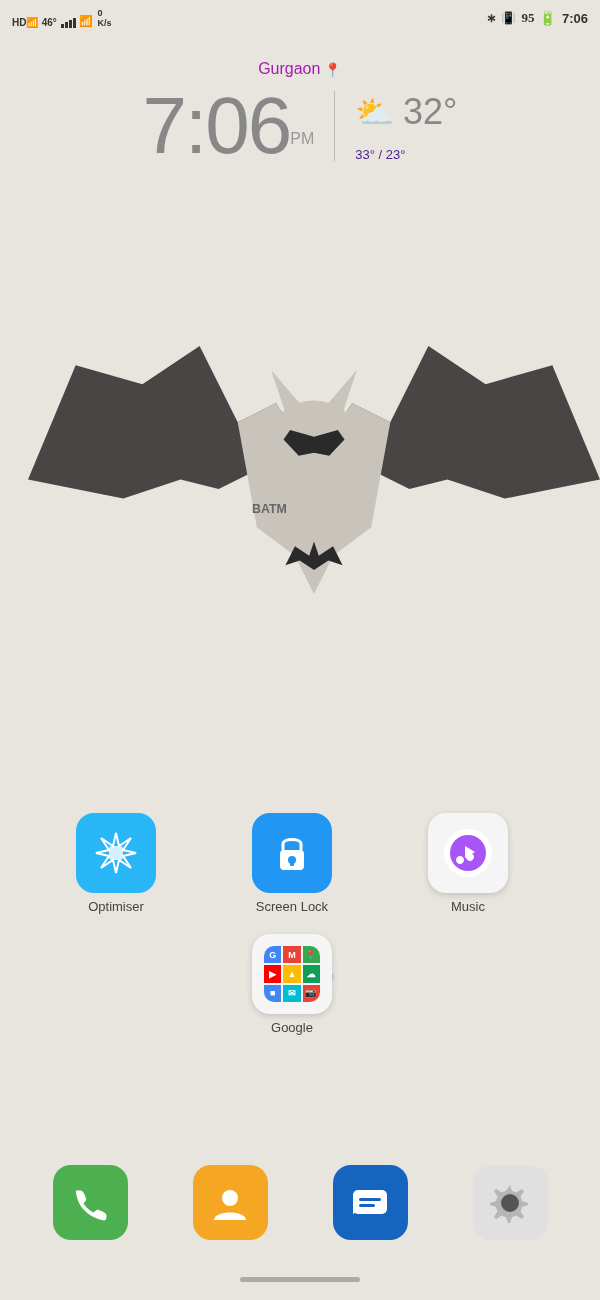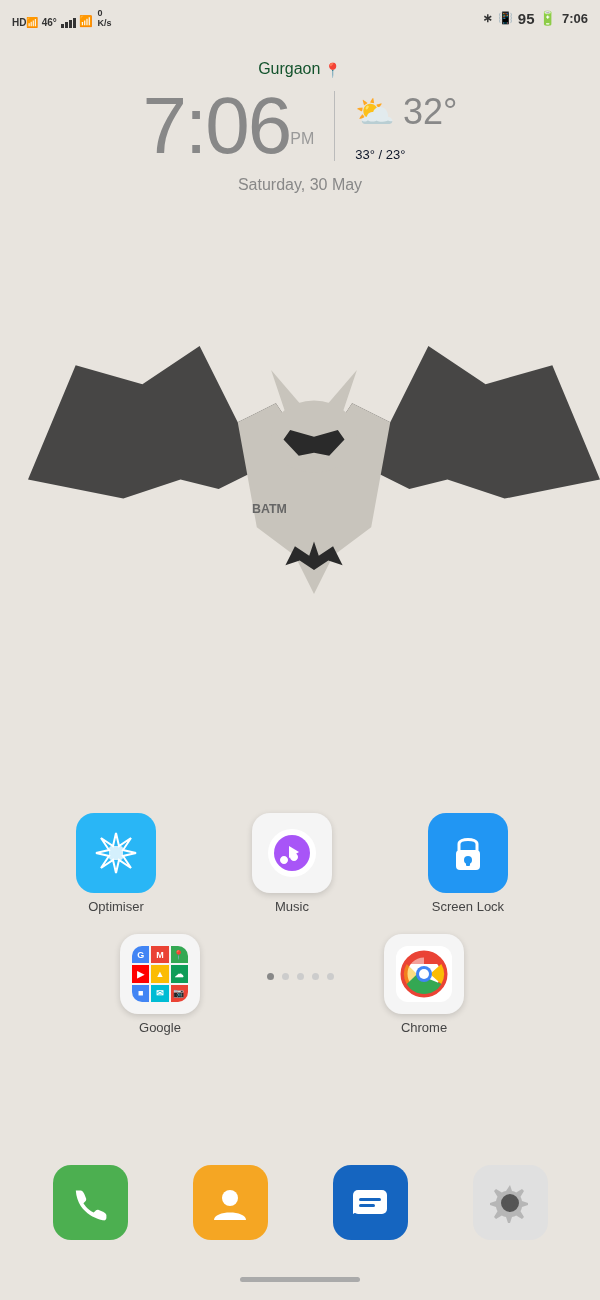--- a/index.html
+++ b/index.html
@@ -45,21 +45,21 @@
 
     
     .clock-area {
       position: absolute;
       top: 60px;
       width: 100%;
       text-align: center;
     }
     .location {
       font-size: 16px;
-      color: #14532d;
+      color: #a21caf;
       display: flex;
       align-items: flex-end;
       justify-content: center;
       gap: 4px;
       margin-bottom: 8px;
     }
     .clock-weather {
       display: flex;
       align-items: center;
       justify-content: center;
@@ -94,21 +94,21 @@
     .weather-icon-area {
       font-size: 32px;
     }
     .temp-main {
       font-size: 36px;
       color: #888;
       font-weight: 200;
     }
     .temp-range {
       font-size: 13px;
-      color: #0f172a;
+      color: #4c1d95;
       margin-top: 14px;
     }
     .date-text {
       font-size: 16px;
       color: #888;
       margin-top: 10px;
       font-weight: 300;
     }
 
     
@@ -256,21 +256,21 @@
       <div class="bar" style="height:6px;"></div>
       <div class="bar" style="height:8px;"></div>
       <div class="bar" style="height:10px;"></div>
     </div>
     <span>📶</span>
     <span style="font-size:9px;">0<br>K/s</span>
   </div>
   <div class="status-right">
     <span>∗</span>
     <span>📳</span>
-    <span style="font-size:15px;">95</span>
+    <span style="font-size:13px;font-family:Liberation Serif, serif;">95</span>
     <span style="font-size:14px;">🔋</span>
     <span style="font-size:13px;font-weight:bold;">7:06</span>
   </div>
 </div>
 
 <div class="clock-area">
   <div class="location">
     <span>Gurgaon</span>
     <span style="font-size:14px;">📍</span>
   </div>
@@ -281,21 +281,20 @@
     </div>
     <div class="divider-v"></div>
     <div class="weather-info">
       <div class="weather-top">
         <div class="weather-icon-area">⛅</div>
         <span class="temp-main">32°</span>
       </div>
       <div class="temp-range">33° / 23°</div>
     </div>
   </div>
-  <div class="date-text">Saturday, 30 May</div>
 </div>
 
 <div class="batman-area">
   <svg class="batman-svg" viewBox="0 0 600 380" xmlns="http://www.w3.org/2000/svg">
 
     <path d="M0 200 L50 80 L120 100 L180 60 L220 140 L260 120 L300 180 L270 200 L240 190 L200 210 L160 200 L100 220 L50 210 Z" fill="#2a2a2a" opacity="0.85"></path>
 
     <path d="M600 200 L550 80 L480 100 L420 60 L380 140 L340 120 L300 180 L330 200 L360 190 L400 210 L440 200 L500 220 L550 210 Z" fill="#2a2a2a" opacity="0.85"></path>
 
     <path d="M220 140 L260 120 L300 180 L340 120 L380 140 L360 250 L320 280 L300 320 L280 280 L240 250 Z" fill="#c8c4bc"></path>
@@ -325,45 +324,45 @@
   <div class="app-row">
 
     <div class="app-item">
       <div class="app-icon icon-optimiser">
         <svg width="50" height="50" viewBox="0 0 50 50">
             <path d="M25 5 L28 18 L40 10 L32 22 L45 25 L32 28 L40 40 L28 32 L25 45 L22 32 L10 40 L18 28 L5 25 L18 22 L10 10 L22 18 Z" fill="none" stroke="white" stroke-width="2"></path>
             <rect x="18" y="18" width="14" height="14" rx="3" fill="white" opacity="0.8"></rect>
           </svg>
       </div>
       <span class="app-label">Optimiser</span>
+    </div>
+
+    <div class="app-item">
+      <div class="app-icon icon-screen-lock">
+        <svg width="50" height="50" viewBox="0 0 50 50">
+          <rect x="13" y="22" width="24" height="20" rx="4" fill="white"></rect>
+          <path d="M16 22 L16 16 C16 10 34 10 34 16 L34 22" fill="none" stroke="white" stroke-width="3" stroke-linecap="round"></path>
+          <circle cx="25" cy="32" r="4" fill="#2196f3"></circle>
+          <rect x="23" y="33" width="4" height="5" rx="1" fill="#2196f3"></rect>
+        </svg>
+      </div>
+      <span class="app-label">Screen Lock</span>
     </div>
 
     <div class="app-item">
       <div class="app-icon icon-music" style="box-shadow:0 2px 6px rgba(0,0,0,0.15);">
         <svg width="50" height="50" viewBox="0 0 50 50">
           <circle cx="25" cy="25" r="24" fill="white"></circle>
           <circle cx="25" cy="25" r="18" fill="#a855f7"></circle>
           <path d="M22 18 L22 30 L32 24 Z" fill="white"></path>
           <path d="M21 32 C21 34.2 19.2 36 17 36 C14.8 36 13 34.2 13 32 C13 29.8 14.8 28 17 28 C19.2 28 21 29.8 21 32 Z" fill="white"></path>
           <path d="M31 29 C31 31.2 29.2 33 27 33 C24.8 33 23 31.2 23 29 C23 26.8 24.8 25 27 25 C29.2 25 31 26.8 31 29 Z" fill="white"></path>
         </svg>
       </div>
       <span class="app-label">Music</span>
-    </div>
-
-    <div class="app-item">
-      <div class="app-icon icon-screen-lock">
-        <svg width="50" height="50" viewBox="0 0 50 50">
-          <rect x="13" y="22" width="24" height="20" rx="4" fill="white"></rect>
-          <path d="M16 22 L16 16 C16 10 34 10 34 16 L34 22" fill="none" stroke="white" stroke-width="3" stroke-linecap="round"></path>
-          <circle cx="25" cy="32" r="4" fill="#2196f3"></circle>
-          <rect x="23" y="33" width="4" height="5" rx="1" fill="#2196f3"></rect>
-        </svg>
-      </div>
-      <span class="app-label">Screen Lock</span>
     </div>
 
   </div>
 
   <div class="app-row" style="margin-top:10px;">
 
     <div class="app-item">
       <div class="app-icon icon-google" style="box-shadow:0 2px 6px rgba(0,0,0,0.15);">
         <div class="google-grid">
           <div class="google-grid-cell" style="background:#4285f4;color:white;">G</div>
@@ -375,38 +374,20 @@
           <div class="google-grid-cell" style="background:#4285f4;color:white;">■</div>
           <div class="google-grid-cell" style="background:#00bcd4;color:white;">✉</div>
           <div class="google-grid-cell" style="background:#ea4335;color:white;">📷</div>
         </div>
       </div>
       <span class="app-label">Google</span>
     </div>
 
 
 
-    <div class="app-item">
-      <div class="app-icon icon-chrome" style="box-shadow:0 2px 6px rgba(0,0,0,0.15);">
-        <svg class="chrome-icon-svg" viewBox="0 0 56 56" xmlns="http://www.w3.org/2000/svg">
-          <rect width="56" height="56" rx="12" fill="white"></rect>
-
-          <circle cx="28" cy="28" r="20" fill="none" stroke="#ea4335" stroke-width="7"></circle>
-          <path d="M28 8 A20 20 0 0 1 45.3 18 L28 18 Z" fill="#ea4335"></path>
-          <path d="M45.3 18 A20 20 0 0 1 45.3 38 L34 28 Z" fill="#fbbc04"></path>
-          <path d="M45.3 38 A20 20 0 0 1 10.7 38 L21 28 Z" fill="#34a853"></path>
-          <path d="M10.7 38 A20 20 0 0 1 10.7 18 L21 28 Z" fill="#fbbc04" opacity="0.5"></path>
-          <path d="M10.7 18 A20 20 0 0 1 28 8 L28 18 Z" fill="#ea4335" opacity="0.5"></path>
-
-          <circle cx="28" cy="28" r="8" fill="#4285f4"></circle>
-          <circle cx="28" cy="28" r="5" fill="white"></circle>
-        </svg>
-      </div>
-      <span class="app-label">Chrome</span>
-    </div>
   </div>
 </div>
 
 <div class="dock">
 
   <div class="dock-item">
     <div class="dock-icon" style="background:#4caf50;">
       <svg width="42" height="42" viewBox="0 0 42 42">
         <path d="M12 8 C12 8 14 8 16 12 L18 17 C18 17 19 19 17 21 L15 23 C15 23 19 30 27 34 L29 32 C29 32 31 30 33 31 L38 33 C38 33 42 35 42 37 L42 40 C42 40 42 44 38 43 C38 43 8 38 6 8 C6 8 7 8 12 8 Z" fill="white" transform="scale(0.85) translate(2,2)"></path>
       </svg>

